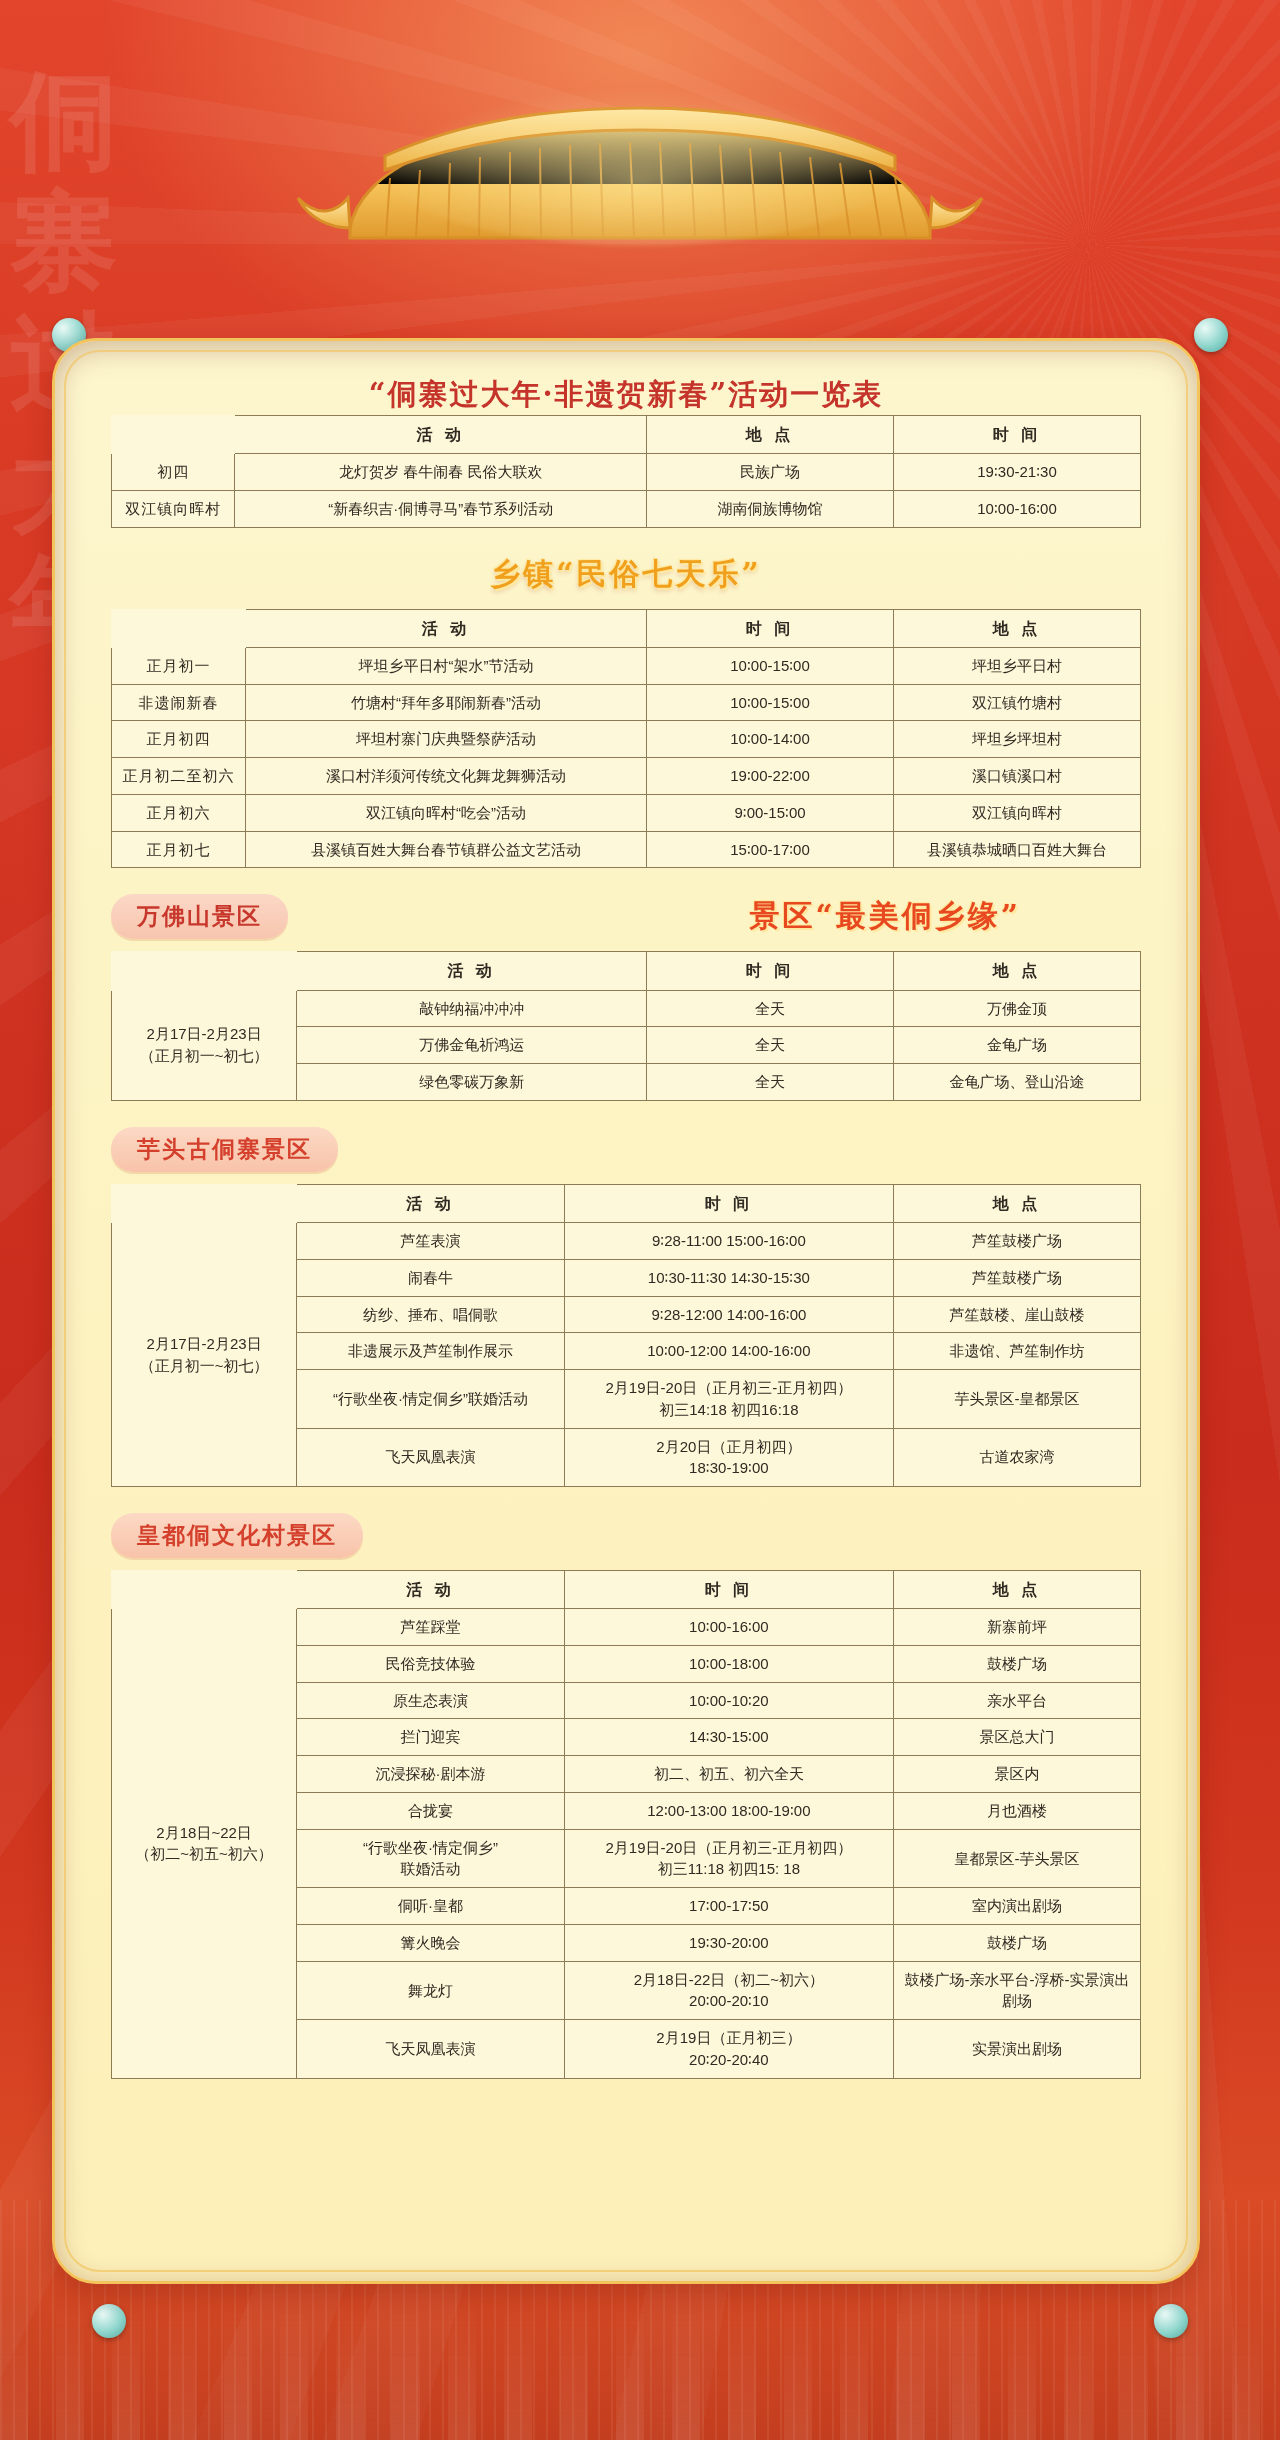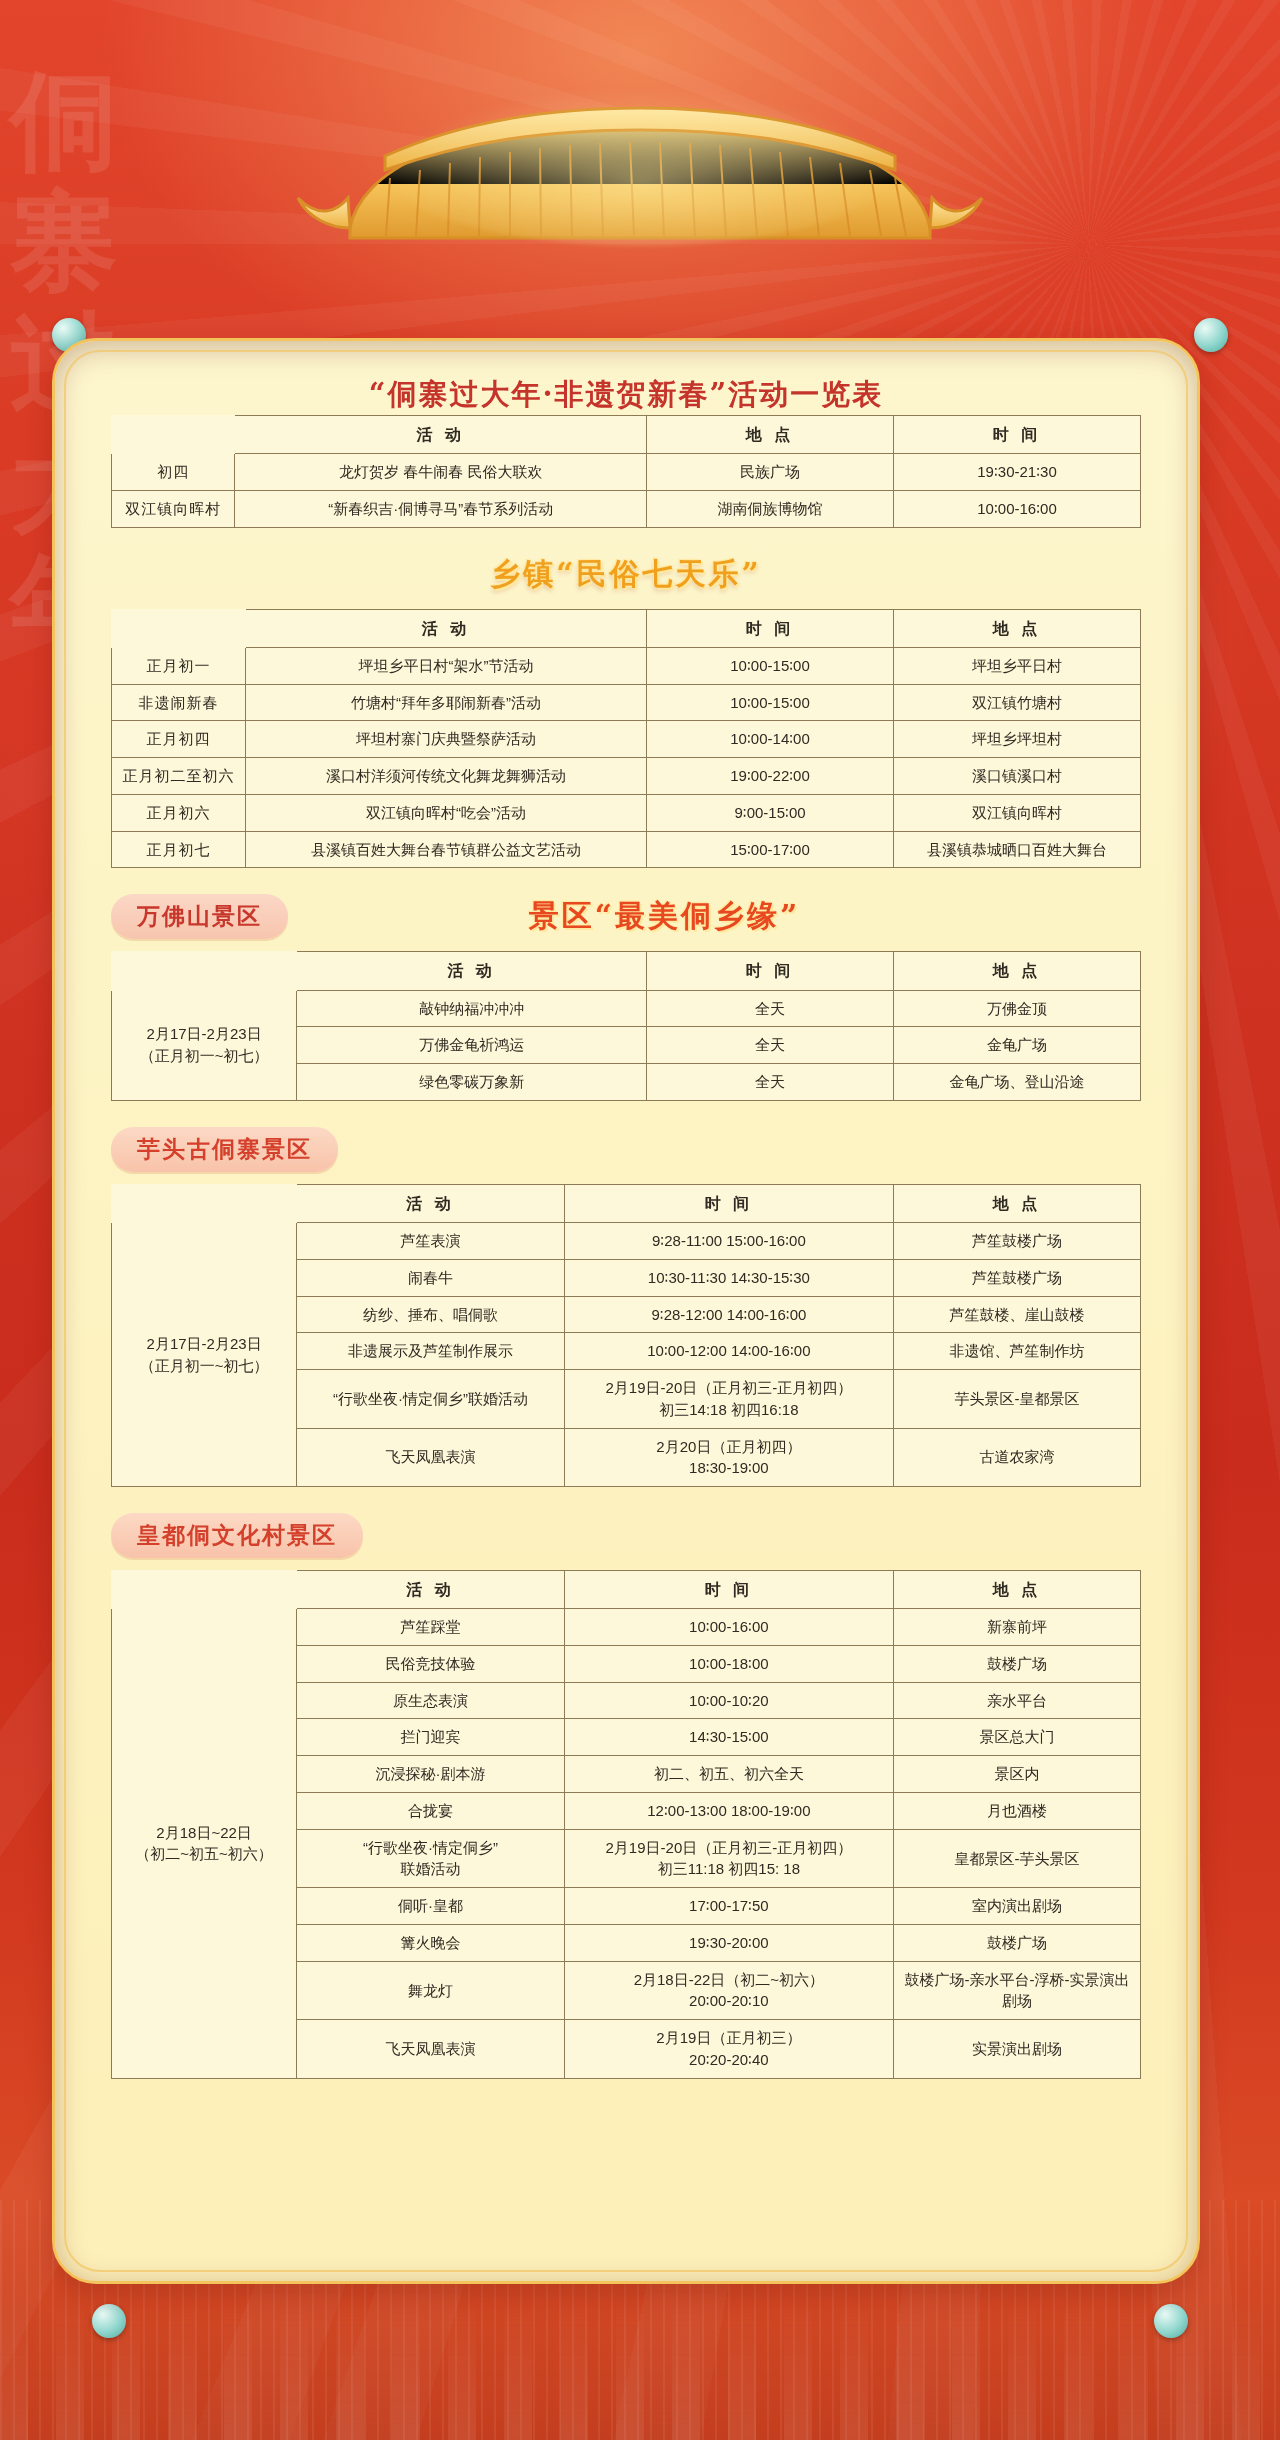--- a/index.html
+++ b/index.html
@@ -103,21 +103,21 @@
     color:#c8372b;font-weight:700;font-size:23px;letter-spacing:2px;
     font-family:"DejaVu Serif","Liberation Serif",serif;
     box-shadow:0 2px 0 rgba(200,90,50,.18);
     white-space:nowrap;
   }
   .pill.red{background:linear-gradient(180deg,#fcd9c5,#f8c3a9);color:#d4402c;}
   .pill-title{
     font-family:"DejaVu Serif","Liberation Serif",serif;
     font-size:30px;font-weight:700;letter-spacing:3px;color:#e8481f;
     text-shadow:2px 2px 0 #ffe9a0,-1px -1px 0 #ffe9a0;
-    flex:1;text-align:center;margin-right:120px;
+    flex:1;text-align:right;margin-right:120px;
   }
 
   
   table{
     width:100%;border-collapse:collapse;
     background:#fdf8d9;
     font-size:15px;color:#2f2a22;
     table-layout:fixed;
   }
   th,td{

